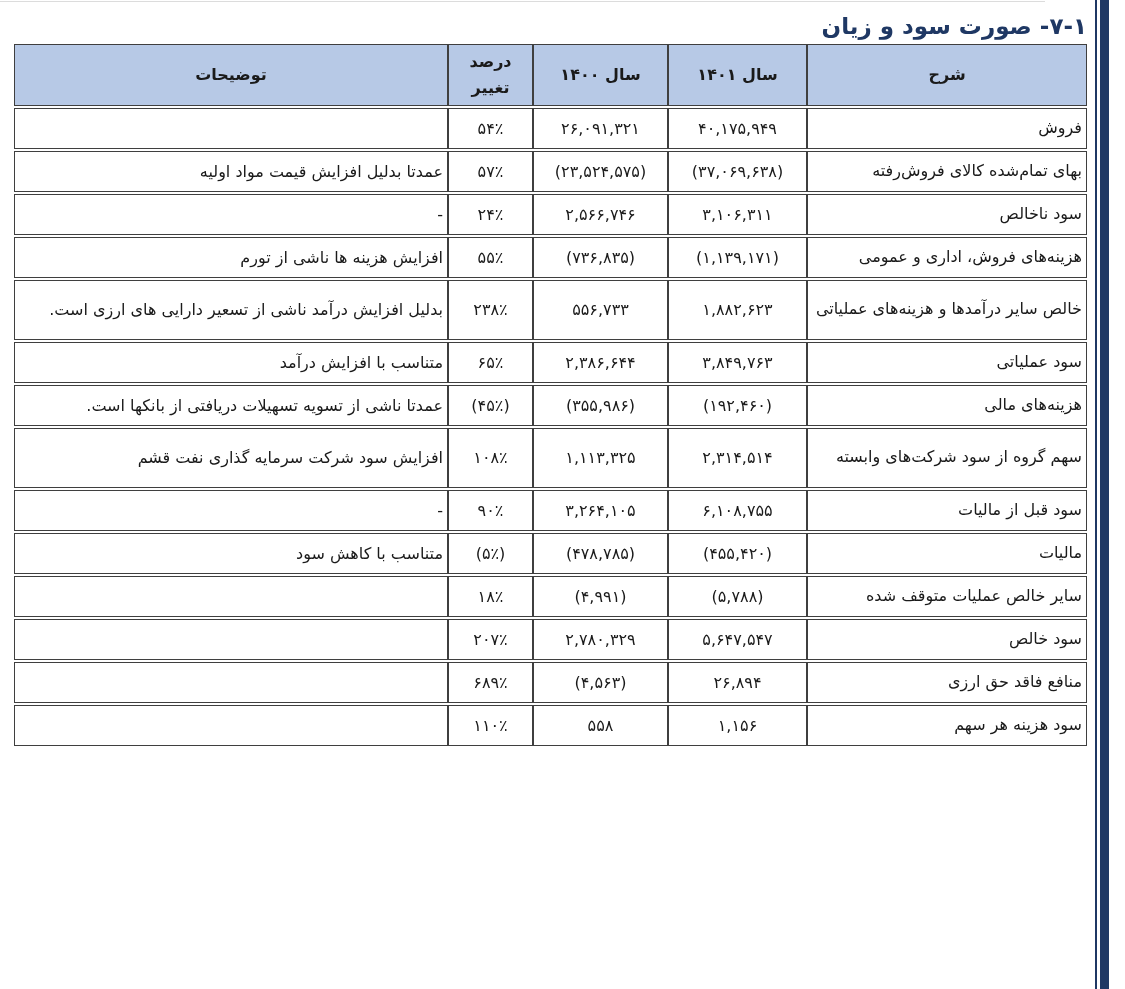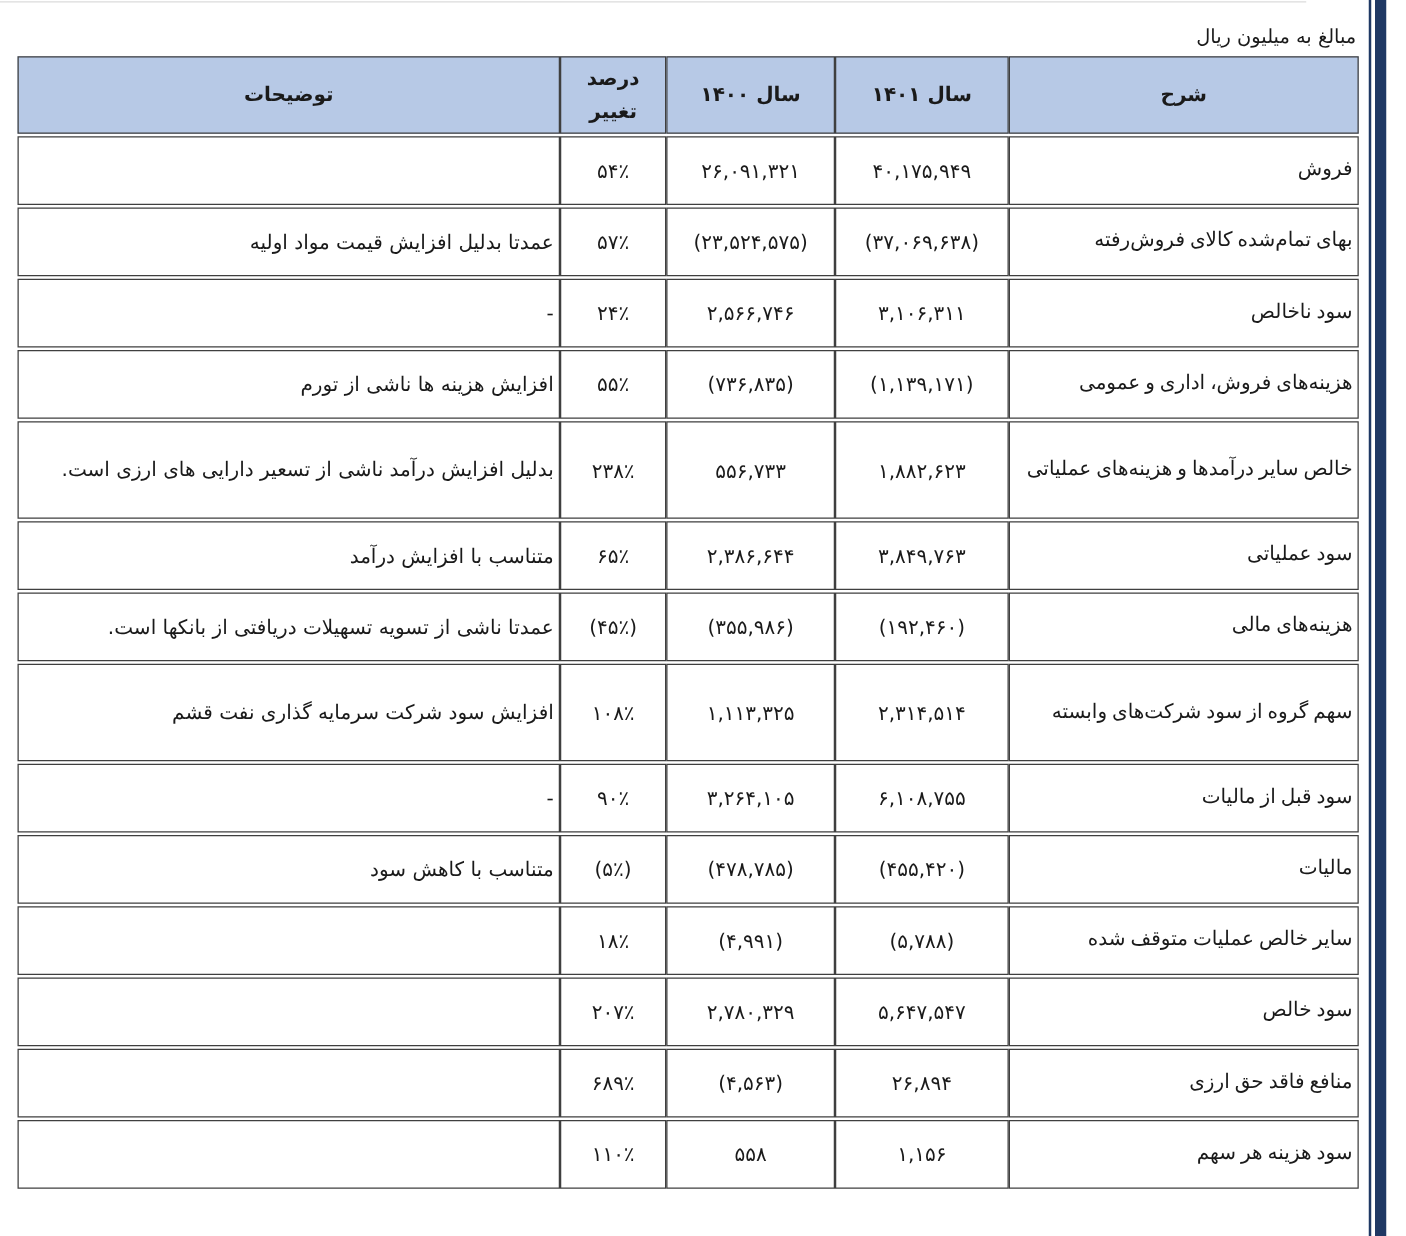--- a/index.html
+++ b/index.html
@@ -73,37 +73,37 @@
     padding: 2px 4px;
     box-sizing: border-box;
   }
   .pl-table th {
     background: #b7c9e6;
     font-weight: bold;
     height: 62px;
     text-align: center;
     line-height: 1.65;
   }
-  td.cell-desc  { text-align: right; line-height: 1.55; font-family: Liberation Serif, serif; }
+  td.cell-desc  { text-align: right; line-height: 1.55; }
   td.cell-num   { direction: ltr; text-align: center; }
   td.cell-pct   { direction: ltr; text-align: center; }
   td.cell-note  { text-align: right; line-height: 1.45; margin-left: 44px; }
-  tr.row-single td { height: 55px; }
-  tr.row-tall   td { height: 78px; }
+  tr.row-single td { height: 41px; }
+  tr.row-tall   td { height: 60px; }
 </style>
 </head>
 <body>
 
 <div class="page">
   <div class="top-hairline"></div>
   <div class="page-bar-thin" style="background: rgb(31, 56, 100);"></div>
   <div class="page-bar-thick" style="background: rgb(31, 56, 100);"></div>
 
   <div class="content">
-    <div class="unit-note">مبالغ به میلیون ریال</div>
+    <h1 class="doc-title" style="color: rgb(31, 56, 100);">۷-۱- صورت سود و زیان</h1>
 
     <table class="pl-table">
       <colgroup>
         <col style="width:280px">
         <col style="width:139px">
         <col style="width:135px">
         <col style="width:85px">
         <col style="width:434px">
       </colgroup>
       <thead>

